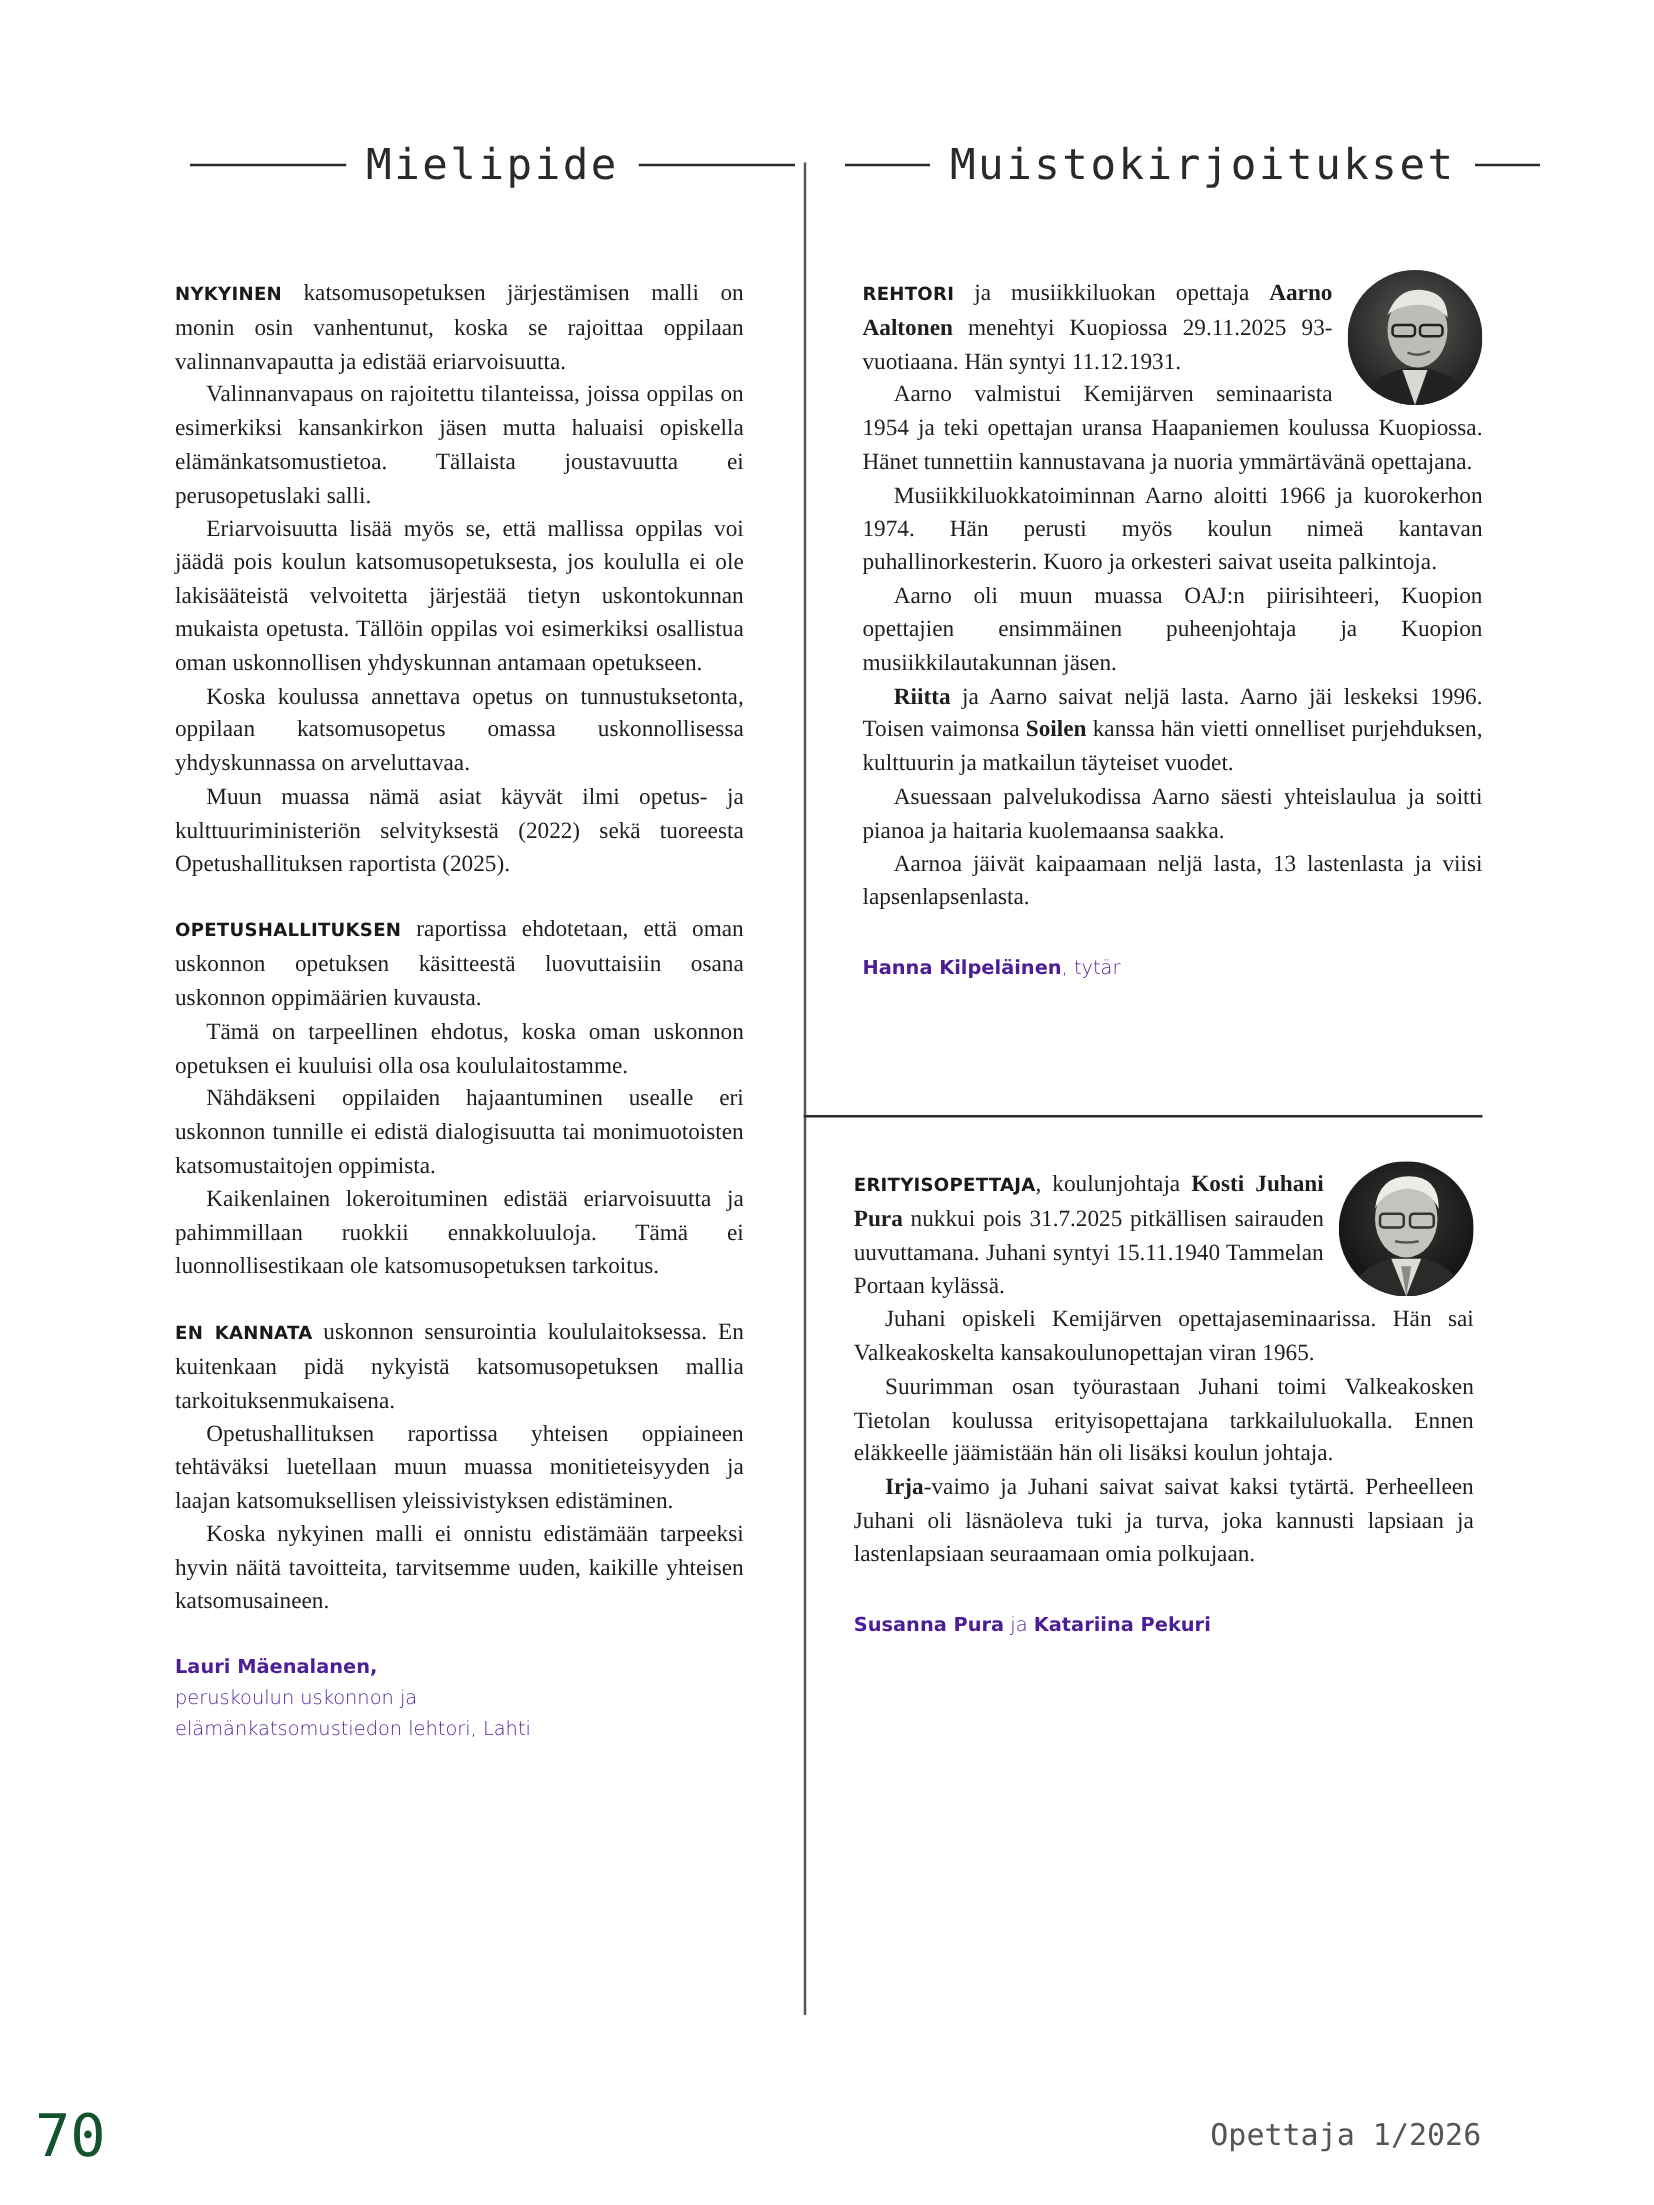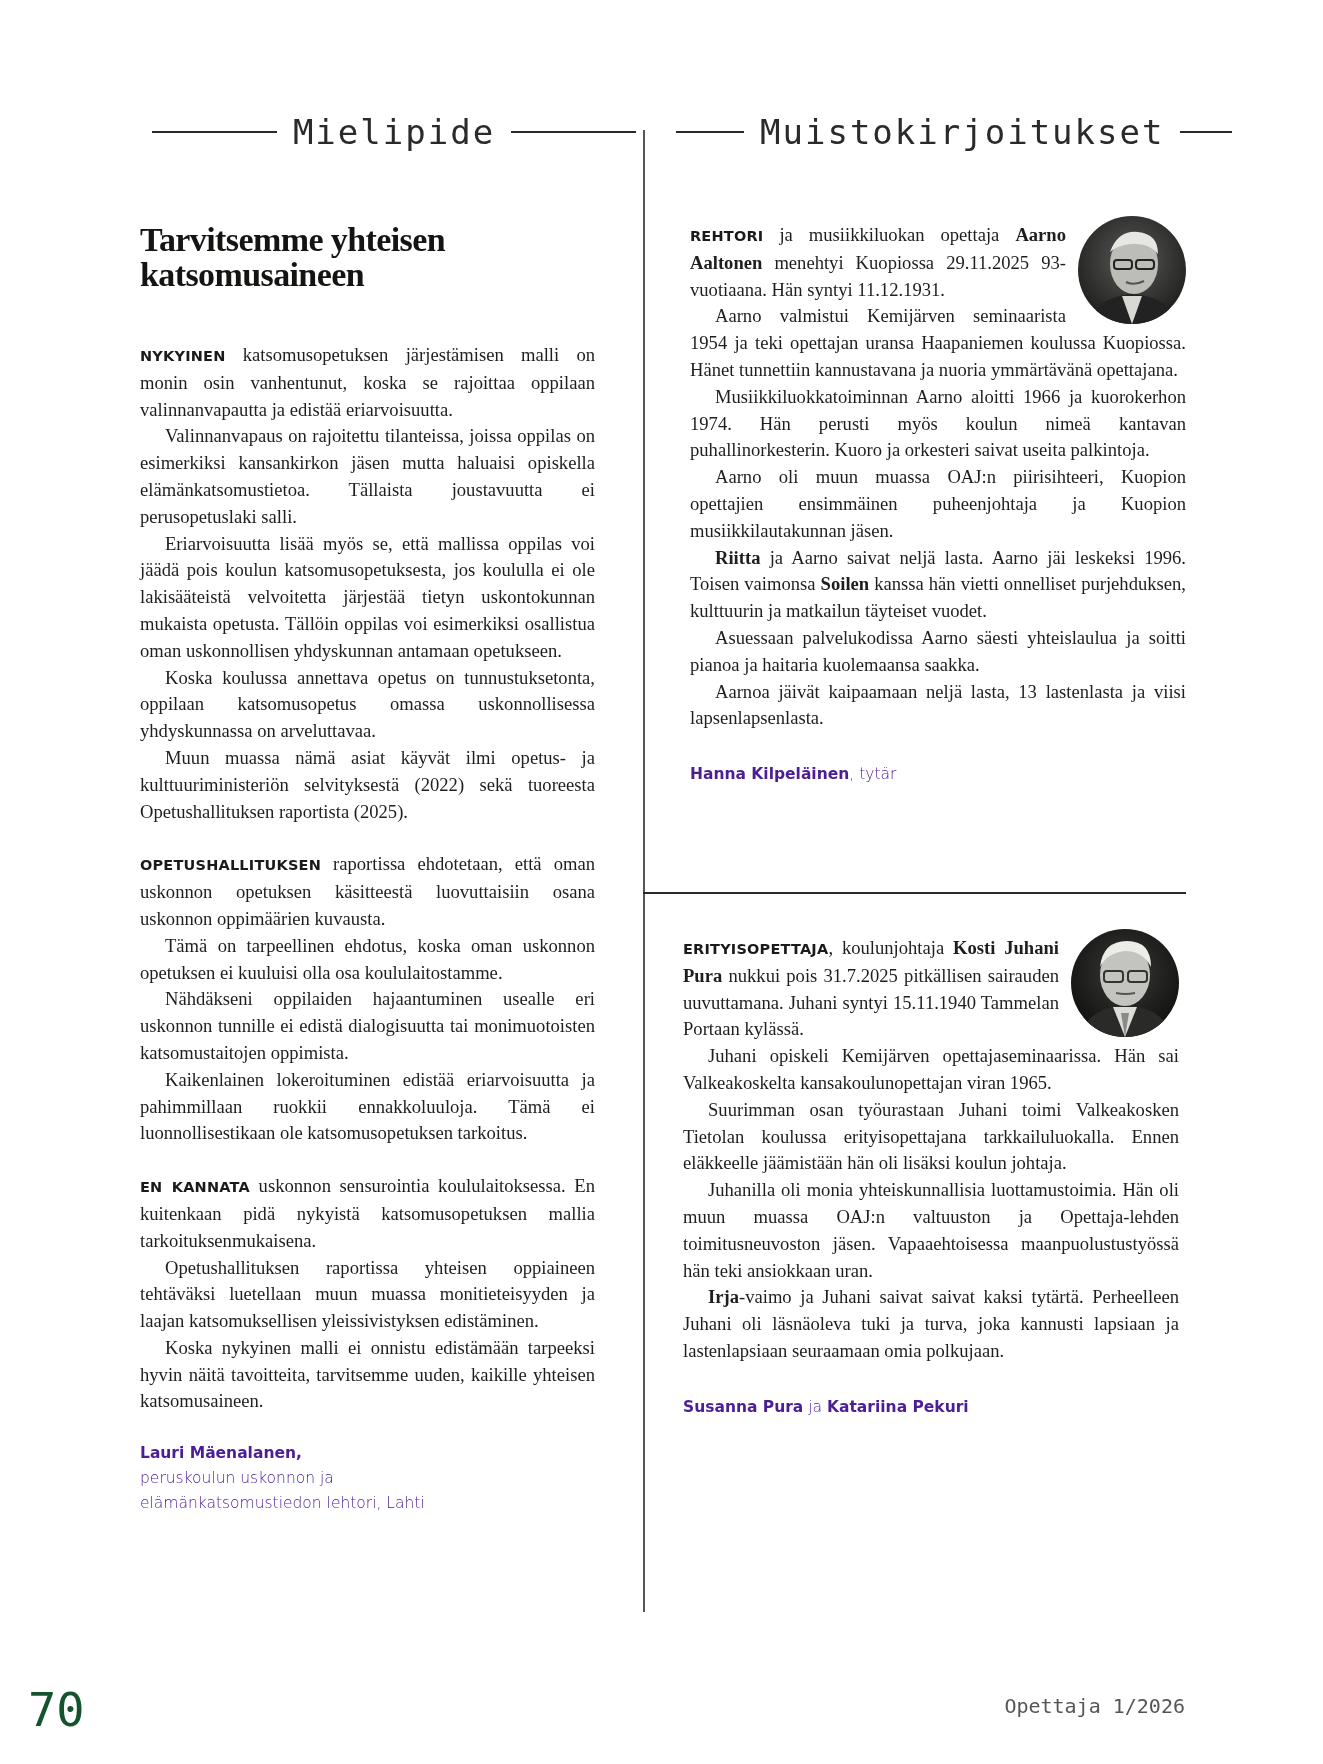--- a/index.html
+++ b/index.html
@@ -33,41 +33,40 @@
   .signature .role { font-weight: 300; }
 
   .portrait { float: right; width: 108px; height: 108px; border-radius: 50%; margin: -6px 0 6px 12px; overflow: hidden; }
   .portrait svg { width: 108px; height: 108px; display: block; }
 
   .footnote { font-family: "DejaVu Sans", "Liberation Sans", sans-serif; font-size: 15.5px; line-height: 24px; color: #6d6d6b; margin-top: 34px; }
   .footnote .arrow { font-weight: 700; color: #6d6d6b; }
   .footnote .url { font-weight: 700; color: #6d6d6b; }
 
   .page-number { position: absolute; left: 28px; top: 1682px; font-family: "DejaVu Sans Mono", "Liberation Mono", monospace; font-size: 47px; color: #14532d; font-weight: 300; }
-  .issue { position: absolute; right: 138px; top: 1694px; font-family: "DejaVu Sans Mono", "Liberation Mono", monospace; font-size: 20px; color: #555; }
+  .issue { position: absolute; right: 138px; top: 1694px; font-family: "DejaVu Sans Mono", "Liberation Mono", monospace; font-size: 24px; color: #555; }
 </style>
 </head>
 <body>
 
 <div class="section-header" id="hdr-left">
   <div class="rule"></div>
   <span class="label">Mielipide</span>
   <div class="rule"></div>
 </div>
 <div class="section-header" id="hdr-right">
   <div class="rule" style="flex:0 0 68px"></div>
   <span class="label">Muistokirjoitukset</span>
   <div class="rule" style="flex:0 0 52px"></div>
 </div>
 
 <div class="vrule"></div>
 <div class="hrule"></div>
 
 <div class="col" id="left-col">
-  <h1 class="title">Tarvitsemme yhteisen katsomusaineen</h1>
 
   <div>
     <p class="body lead"><span class="lead-word">NYKYINEN</span><span> katsomusopetuksen järjestämisen malli on monin osin vanhentunut, koska se rajoittaa oppilaan valinnanvapautta ja edistää eriarvoisuutta.</span></p>
     <p class="body indent">Valinnanvapaus on rajoitettu tilanteissa, joissa oppilas on esimerkiksi kansankirkon jäsen mutta haluaisi opiskella elämänkatsomustietoa. Tällaista joustavuutta ei perusopetuslaki salli.</p>
     <p class="body indent">Eriarvoisuutta lisää myös se, että mallissa oppilas voi jäädä pois koulun katsomusopetuksesta, jos koululla ei ole lakisääteistä velvoitetta järjestää tietyn uskontokunnan mukaista opetusta. Tällöin oppilas voi esimerkiksi osallistua oman uskonnollisen yhdyskunnan antamaan opetukseen.</p>
     <p class="body indent">Koska koulussa annettava opetus on tunnustuksetonta, oppilaan katsomusopetus omassa uskonnollisessa yhdyskunnassa on arveluttavaa.</p>
     <p class="body indent">Muun muassa nämä asiat käyvät ilmi opetus- ja kulttuuriministeriön selvityksestä (2022) sekä tuoreesta Opetushallituksen raportista (2025).</p>
   </div>
 
   <div>
@@ -137,21 +136,20 @@
       <ellipse cx="54" cy="46" rx="25" ry="31" fill="#c4c4bf"></ellipse>
       <path d="M29 38 Q32 12 56 12 Q80 12 80 38 Q72 22 54 22 Q36 24 29 38 Z" fill="#ececE8"></path>
       <rect x="33" y="42" width="19" height="11" rx="3" fill="none" stroke="#333" stroke-width="2"></rect>
       <rect x="57" y="42" width="19" height="11" rx="3" fill="none" stroke="#333" stroke-width="2"></rect>
       <path d="M45 64 Q54 66 64 64" stroke="#555" stroke-width="2" fill="none"></path>
     </svg>
   </div>
   <p class="body lead"><span class="lead-word">ERITYISOPETTAJA</span><span>, koulunjohtaja </span><b class="name">Kosti Juhani Pura</b><span> nukkui pois 31.7.2025 pitkällisen sairauden uuvuttamana. Juhani syntyi 15.11.1940 Tammelan Portaan kylässä.</span></p>
   <p class="body indent">Juhani opiskeli Kemijärven opettajaseminaarissa. Hän sai Valkeakoskelta kansakoulunopettajan viran 1965.</p>
   <p class="body indent">Suurimman osan työurastaan Juhani toimi Valkeakosken Tietolan koulussa erityisopettajana tarkkailuluokalla. Ennen eläkkeelle jäämistään hän oli lisäksi koulun johtaja.</p>
-  <p class="body indent">Juhanilla oli monia yhteiskunnallisia luottamustoimia. Hän oli muun muassa OAJ:n valtuuston ja Opettaja-lehden toimitusneuvoston jäsen. Vapaaehtoisessa maanpuolustustyössä hän teki ansiokkaan uran.</p>
   <p class="body indent"><b class="name">Irja</b><span>-vaimo ja Juhani saivat saivat kaksi tytärtä. Perheelleen Juhani oli läsnäoleva tuki ja turva, joka kannusti lapsiaan ja lastenlapsiaan seuraamaan omia polkujaan.</span></p>
   <div class="signature" style="margin-top:30px">
     <b>Susanna Pura</b><span class="role"> ja </span><b>Katariina Pekuri</b>
   </div>
 
 </div>
 
 <div class="page-number">70</div>
 <div class="issue">Opettaja 1/2026</div>
 

